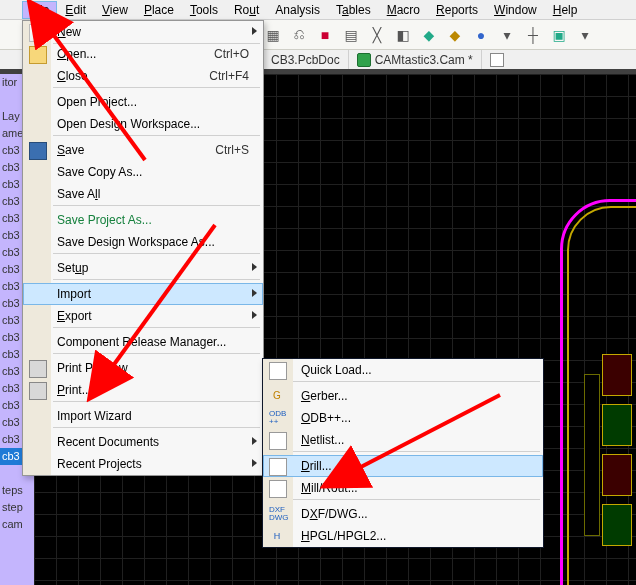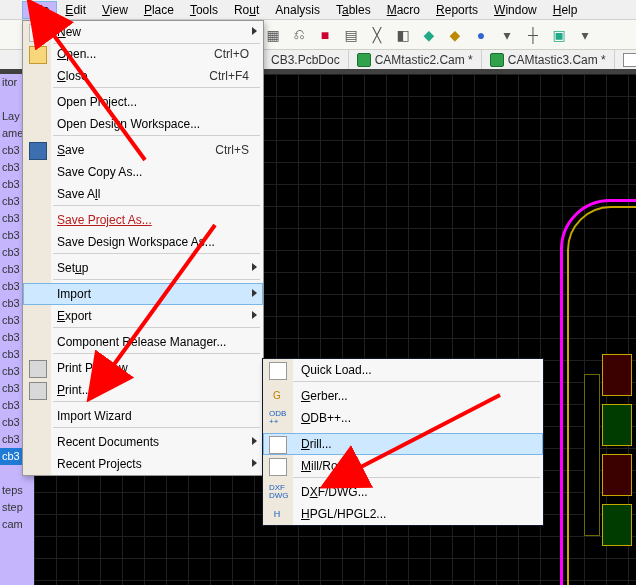--- a/index.html
+++ b/index.html
@@ -168,21 +168,21 @@
     background: #eee9dc;
   }
   .mi {
     position: relative;
     height: 22px;
     line-height: 22px;
     padding-left: 34px;
     color: #000;
     white-space: nowrap;
   }
-  .mi.disabled { color: #b91c1c; text-decoration: underline; }
+  .mi.disabled { color: #15803d; }
   .mi.sep-after::after {
     content: "";
     position: absolute;
     left: 30px; right: 3px; bottom: -1px;
     border-top: 1px solid #d0d0d0;
   }
   .mi .shortcut {
     position: absolute;
     right: 14px;
     color: #333;
@@ -271,24 +271,20 @@
   <div class="tb-btn" style="color:#2a8;">▣</div>
   <div class="tb-btn">▾</div>
 </div>
 
 <div class="docbar">
   <div class="tab">
     <span>CB3.PcbDoc</span>
   </div>
   <div class="tab">
     <span class="tab-ico ico-alt"></span>
-    <span>CAMtastic2.Cam *</span>
-  </div>
-  <div class="tab">
-    <span class="tab-ico ico-alt"></span>
     <span>CAMtastic3.Cam *</span>
   </div>
   <div class="tab">
     <span class="tab-ico ico-file"></span>
 
   </div>
 </div>
 
 <div class="left-pane" id="left-pane">
     <div class="row">itor</div>
@@ -398,20 +394,24 @@
     <span class="mini-icon" style="border:1px solid #999;background:#fff;"></span>
     <span>Quick Load...</span>
   </div>
   <div class="mi" style="margin-top:4px;">
     <span class="mini-icon" style="color:#c08000;font-size:10px;line-height:16px;text-align:center;">G</span>
     <u>G</u>erber...
   </div>
   <div class="mi">
     <span class="mini-icon" style="color:#2060c0;font-size:8px;line-height:8px;">ODB<br>++</span>
     <u>O</u>DB++...
+  </div>
+  <div class="mi sep-after">
+    <span class="mini-icon" style="background:#fff;border:1px solid #999;"></span>
+    <u>N</u>etlist...
   </div>
   <div class="mi highlight" style="margin-top:4px;">
     <span class="mini-icon" style="background:#fff;border:1px solid #999;"></span>
     <u>D</u>rill...
   </div>
   <div class="mi sep-after">
     <span class="mini-icon" style="background:#fff;border:1px solid #999;"></span>
     <u>M</u>ill/Rout...
   </div>
   <div class="mi" style="margin-top:4px;">

